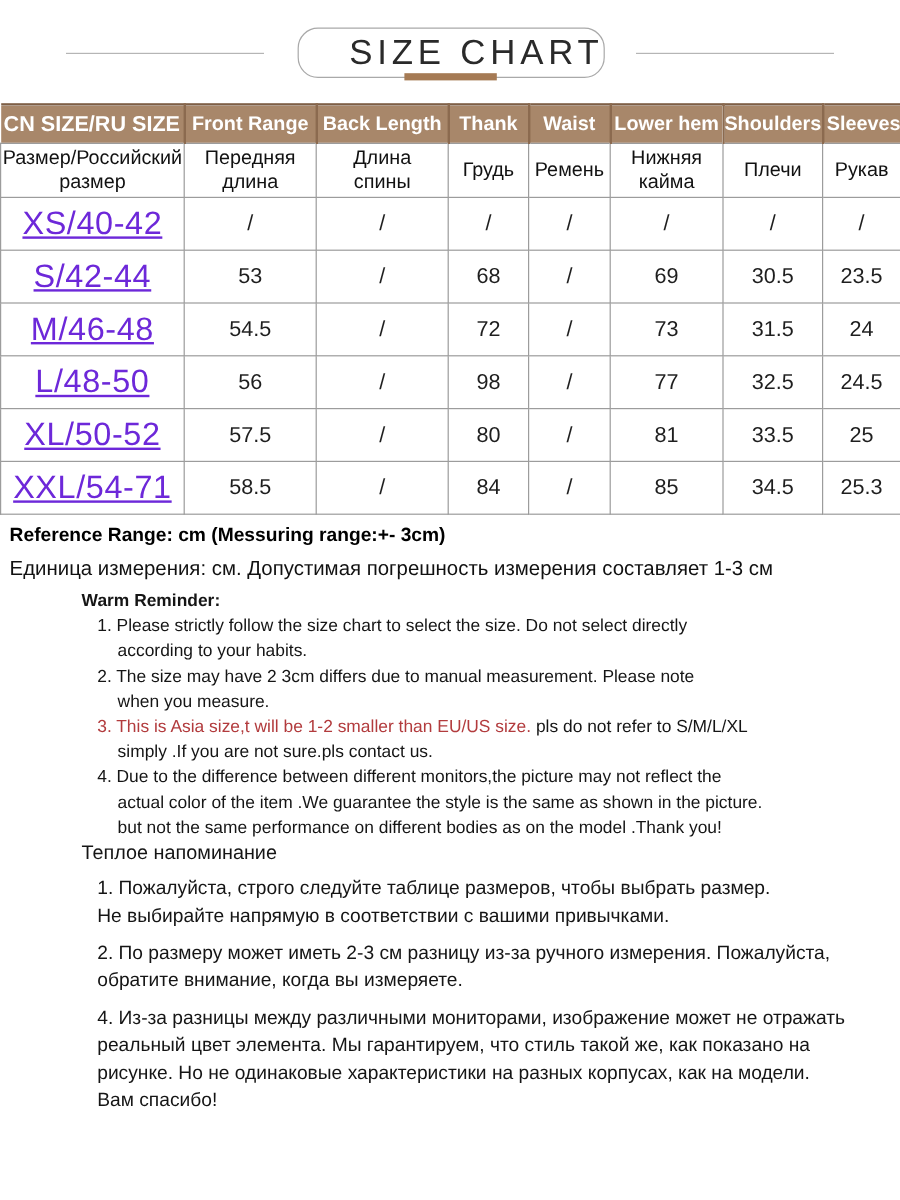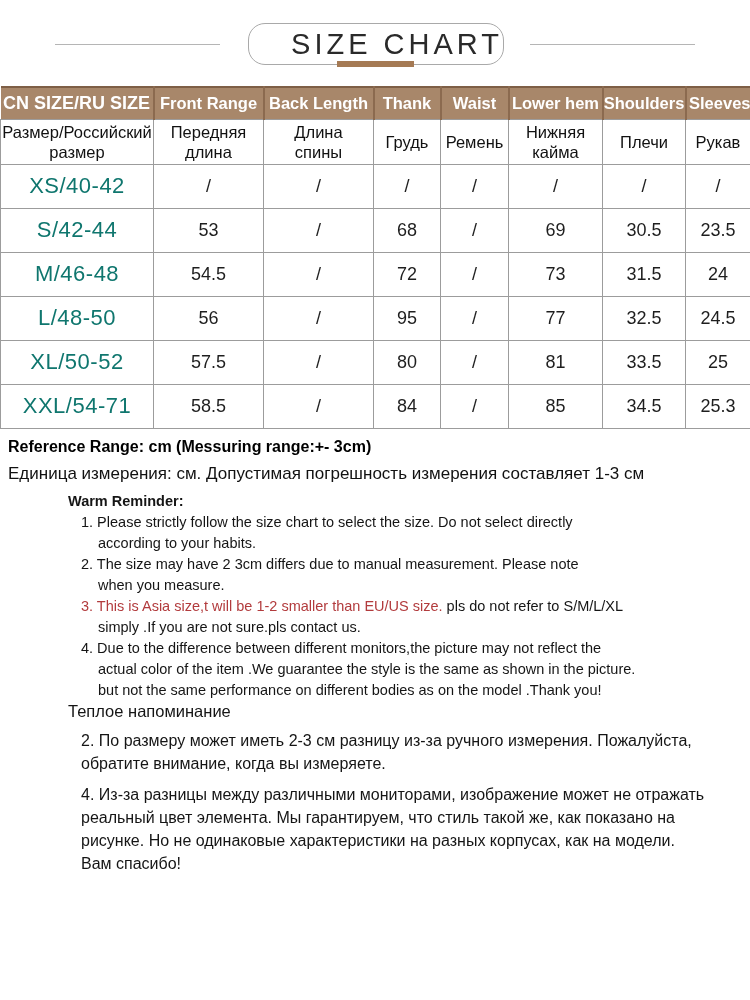--- a/index.html
+++ b/index.html
@@ -40,21 +40,21 @@
   }
   tr.head-en th:first-child { font-size:18px; }
   tr.head-en th:last-child { border-right:none;text-align:right; }
   tr.head-ru { height:45px; }
   tr.head-ru td {
     font-size:16.5px; line-height:20px; color:#111;
     white-space:pre-line; border:1px solid var(--table-border); padding:0;
   }
   tr.data-row { height:44px; }
   tr.data-row td { border:1px solid var(--table-border); padding:0; }
-  td.size-cell  { font-size:22px; color:#0f766e; letter-spacing:0.5px; }
+  td.size-cell  { font-size:27px; color:#6d28d9; letter-spacing:0.5px;text-decoration:underline; }
   td.value-cell { font-size:18px; color:#1e1e1e; }
 
   
   .ref-en { position:absolute; top:438px; left:8px; font-size:16px; font-weight:700; color:#000; }
   .ref-ru { position:absolute; top:464px; left:8px; font-size:17px; color:#111; }
 
   
   .reminder p { margin:0; }
   .reminder .red { color:var(--alert-red); }
   .reminder-en {
@@ -149,21 +149,21 @@
           <td class="value-cell">72</td>
           <td class="value-cell">/</td>
           <td class="value-cell">73</td>
           <td class="value-cell">31.5</td>
           <td class="value-cell">24</td>
         </tr>
         <tr class="data-row">
           <td class="size-cell">L/48-50</td>
           <td class="value-cell">56</td>
           <td class="value-cell">/</td>
-          <td class="value-cell">95</td>
+          <td class="value-cell">98</td>
           <td class="value-cell">/</td>
           <td class="value-cell">77</td>
           <td class="value-cell">32.5</td>
           <td class="value-cell">24.5</td>
         </tr>
         <tr class="data-row">
           <td class="size-cell">XL/50-52</td>
           <td class="value-cell">57.5</td>
           <td class="value-cell">/</td>
           <td class="value-cell">80</td>
@@ -199,20 +199,22 @@
 simply .If you are not sure.pls contact us.</span></p>
         <p class="item"><span>4. Due to the difference between different monitors,the picture may not reflect the
 actual color of the item .We guarantee the style is the same as shown in the picture.
 but not the same performance on different bodies as on the model .Thank you!</span></p>
       </div>
   </div>
 
   <div class="reminder reminder-ru">
     <p class="rem-title">Теплое напоминание</p>
     <div id="reminder-ru-items">
+        <p class="item"><span>1. Пожалуйста, строго следуйте таблице размеров, чтобы выбрать размер.
+Не выбирайте напрямую в соответствии с вашими привычками.</span></p>
         <p class="item"><span>2. По размеру может иметь 2-3 см разницу из-за ручного измерения. Пожалуйста,
 обратите внимание, когда вы измеряете.</span></p>
         <p class="item"><span>4. Из-за разницы между различными мониторами, изображение может не отражать
 реальный цвет элемента. Мы гарантируем, что стиль такой же, как показано на
 рисунке. Но не одинаковые характеристики на разных корпусах, как на модели.
 Вам спасибо!</span></p>
       </div>
   </div>
 
 </div>

